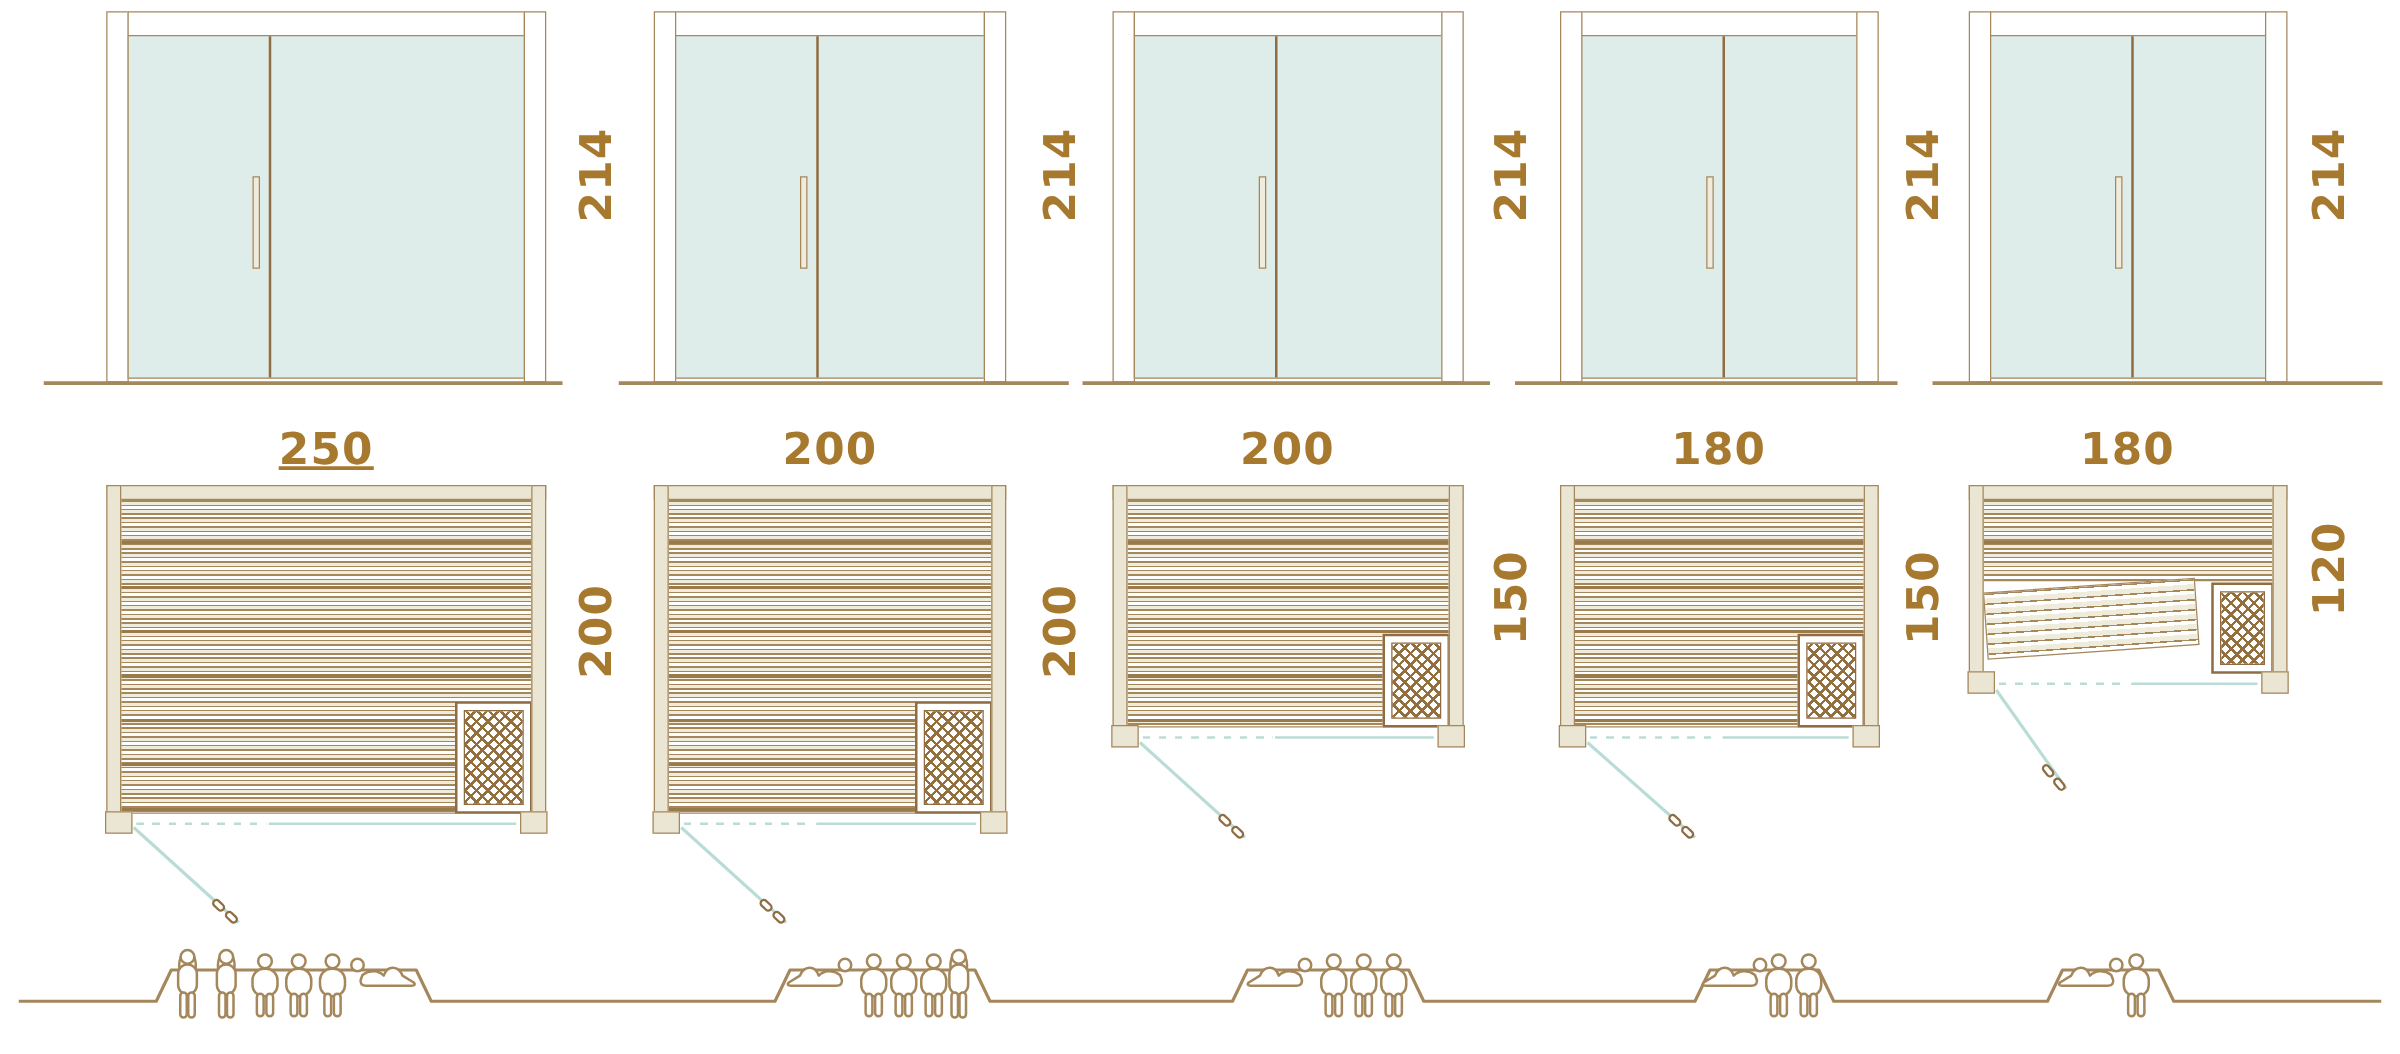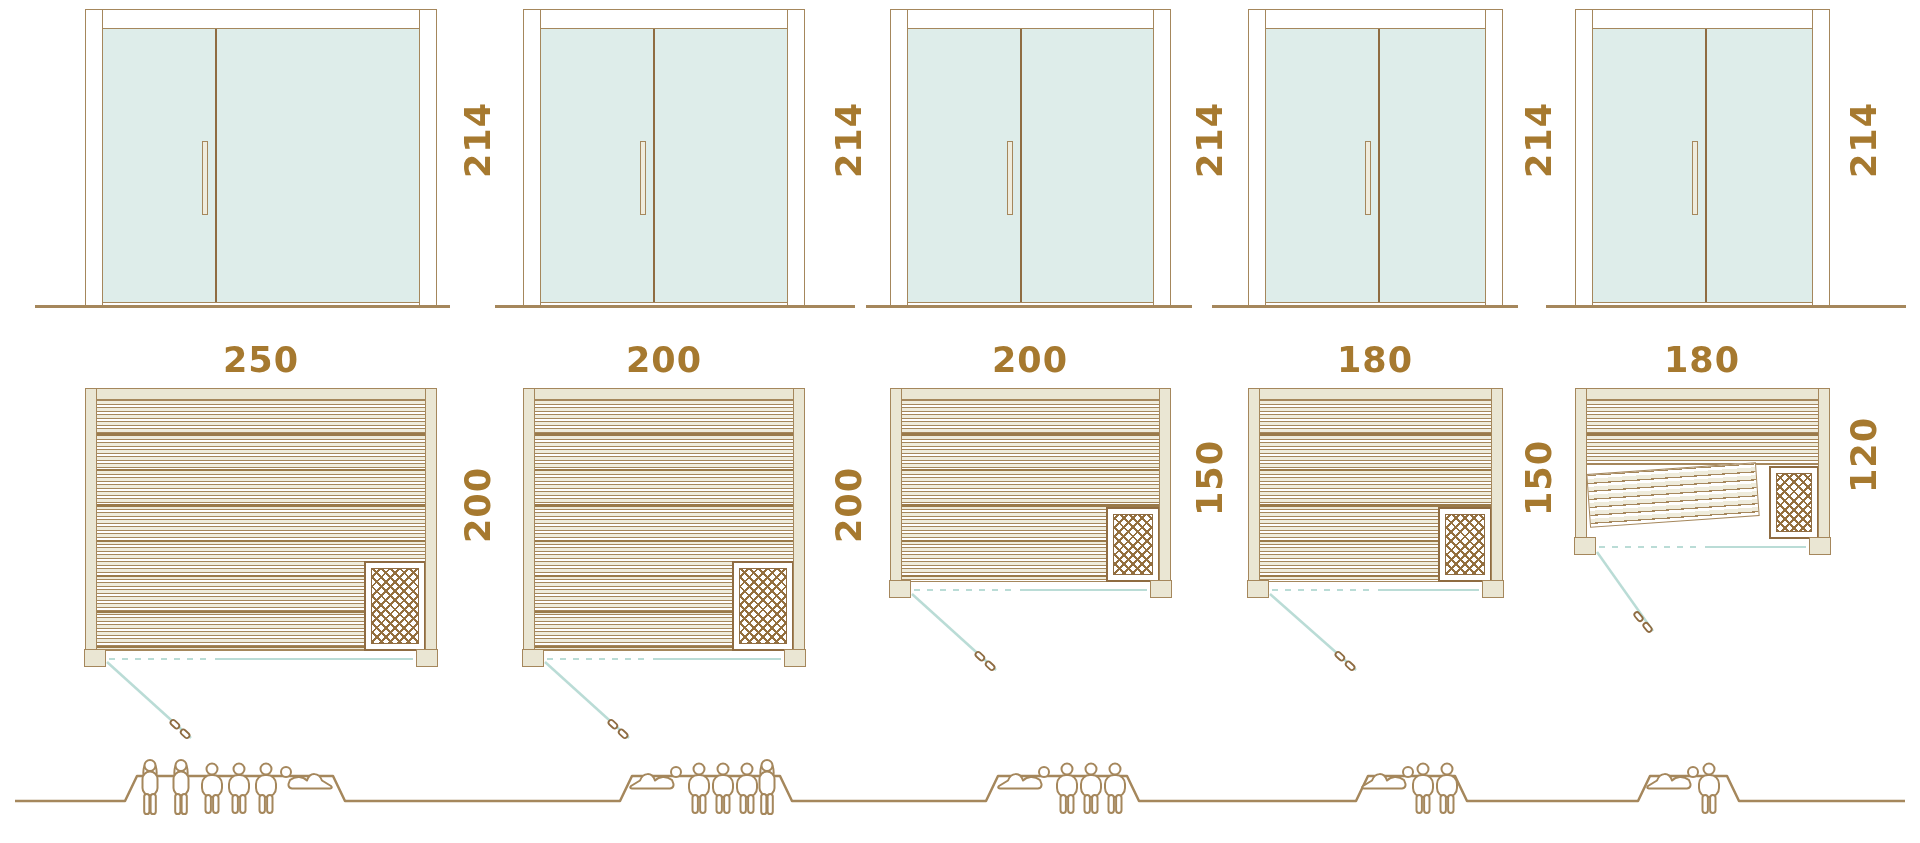--- a/index.html
+++ b/index.html
@@ -29,21 +29,21 @@
   .b2 { left:495px;  width:360px; }
   .b3 { left:866px;  width:326px; }
   .b4 { left:1212px; width:306px; }
   .b5 { left:1546px; width:360px; }
 
   
   .lblW {
     position:absolute; top:340px; width:140px; height:40px; line-height:40px;
     text-align:center; font-size:35px; font-weight:700; color:#a6792f; letter-spacing:1px;
   }
-  .wl1 { left:191px; } .wl2 { left:594px; } .wl3 { left:960px; } .wl4 { left:1305px; } .wl5 { left:1632px; }
+  .wl1 { left:191px;text-decoration:underline; } .wl2 { left:594px; } .wl3 { left:960px; } .wl4 { left:1305px; } .wl5 { left:1632px; }
   .lblR {
     position:absolute; width:100px; height:40px; line-height:40px; text-align:center;
     font-size:35px; font-weight:700; color:#a6792f; letter-spacing:1px; transform:rotate(-90deg);
   }
   .hl1 { left:428px;  top:120px; } .hl2 { left:799px;  top:120px; }
   .hl3 { left:1160px; top:120px; } .hl4 { left:1489px; top:120px; } .hl5 { left:1814px; top:120px; }
   .dl1 { left:428px;  top:485px; } .dl2 { left:799px;  top:485px; }
   .dl3 { left:1160px; top:458px; } .dl4 { left:1489px; top:458px; } .dl5 { left:1814px; top:435px; }
 
   

